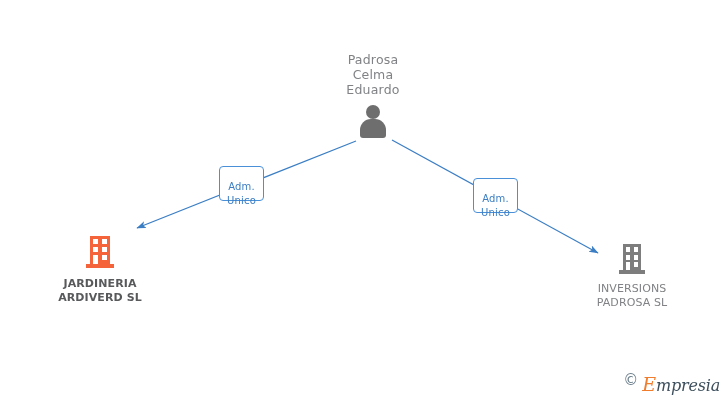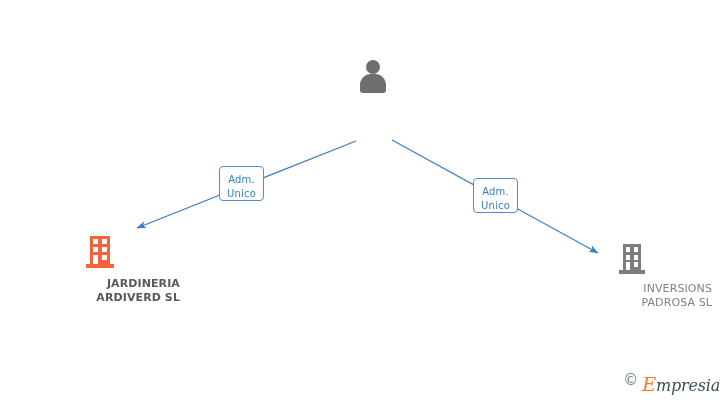--- a/index.html
+++ b/index.html
@@ -69,32 +69,32 @@
   .rel-label {
     position: absolute;
     box-sizing: border-box;
     background: #ffffff;
     border: 1px solid #4a90d9;
     border-radius: 4px;
     color: #3b7ec4;
     font-size: 10px;
     line-height: 14px;
     text-align: center;
-    padding-top: 6px;
+    padding-top: 13px;
     letter-spacing: 0.2px;
   }
   #rel-left  { left: 219px; top: 166px; width: 45px; height: 35px; }
   #rel-right { left: 473px; top: 178px; width: 45px; height: 35px; }
   .rel-label span { display: block; }
 
   
   .company-node {
     position: absolute;
     width: 160px;
-    text-align: right;
+    text-align: center;
   }
   #company-left  { left: 20px;  top: 236px; }
   #company-right { left: 552px; top: 243px; }
 
   .bld {
     position: relative;
     margin: 0 auto;
   }
   .bld .tower {
     position: absolute;
@@ -170,20 +170,23 @@
     <defs>
       <marker id="arrowhead" markerWidth="9" markerHeight="9" refX="7.5" refY="3" orient="auto" markerUnits="strokeWidth">
         <path d="M0,0 L8,3 L0,6 L2,3 Z" fill="#3b7ec4"></path>
       </marker>
     </defs>
     <line x1="356" y1="141" x2="137" y2="228" stroke="#3b7ec4" stroke-width="1.2" marker-end="url(#arrowhead)"></line>
     <line x1="392" y1="140" x2="598" y2="253" stroke="#3b7ec4" stroke-width="1.2" marker-end="url(#arrowhead)"></line>
   </svg>
 
   <div class="person-node">
+    <div class="person-name">Padrosa
+Celma
+Eduardo</div>
     <div class="person-icon">
       <div class="head"></div>
       <div class="body"></div>
     </div>
   </div>
 
   <div class="rel-label" id="rel-left">
     <span>Adm.</span>
     <span>Unico</span>
   </div>

